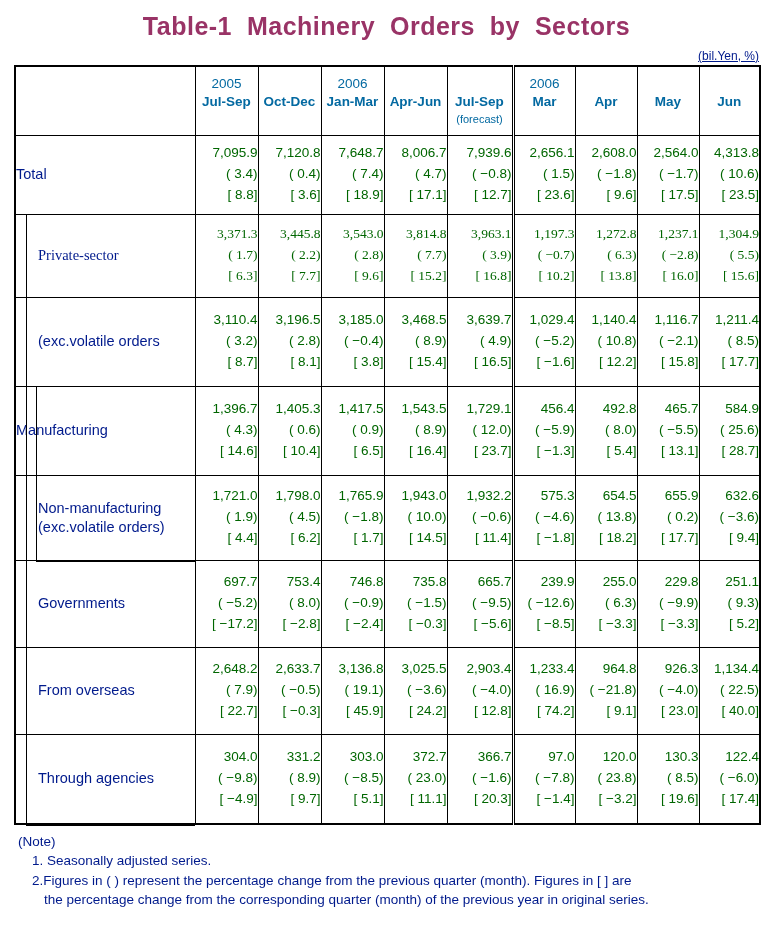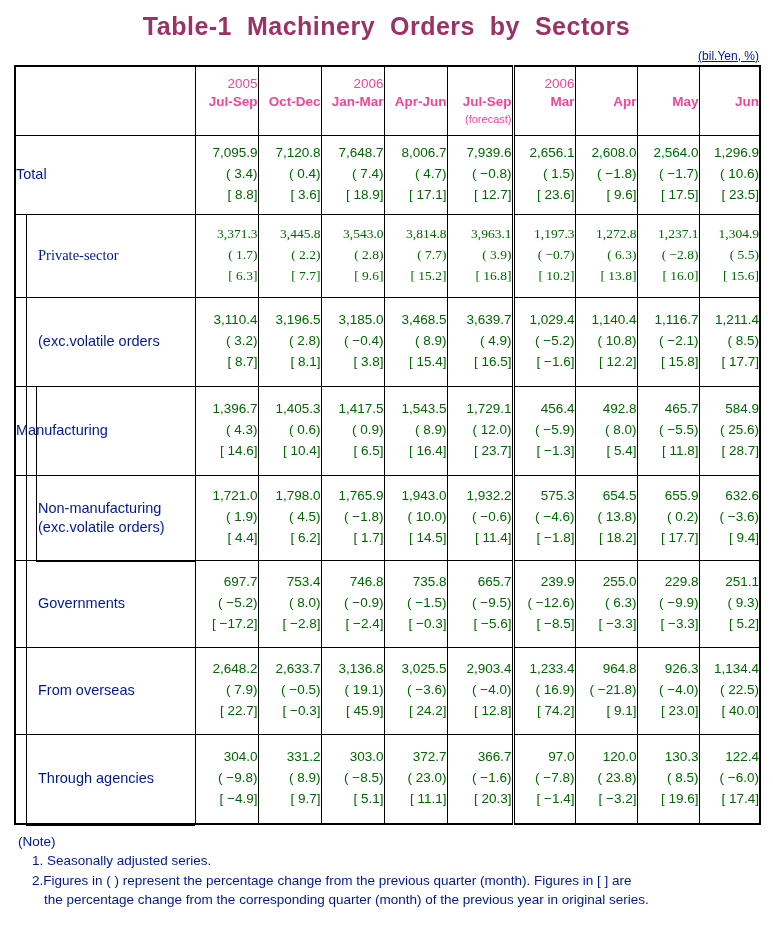--- a/index.html
+++ b/index.html
@@ -68,23 +68,23 @@
   }
 
   
   .grp-left {
     border-left: 3px double #000000 !important;
   }
 
   
   .hdr {
     height: 68px;
-    text-align: right;
+    text-align: center;
     font-size: 13.5px;
-    color: #ec4899;
+    color: #0369a1;
     line-height: 1.25;
     padding: 4px 2px 3px 2px;
     box-sizing: border-box;
   }
   .hdr .yr {
     display: block;
     height: 17px;
     line-height: 17px;
   }
   .hdr .per {
@@ -263,21 +263,21 @@
               <span class="v">2,608.0</span>
               <span class="q">( −1.8)</span>
               <span class="y">[ 9.6]</span>
             </td>
             <td class="dcell">
               <span class="v">2,564.0</span>
               <span class="q">( −1.7)</span>
               <span class="y">[ 17.5]</span>
             </td>
             <td class="dcell">
-              <span class="v">1,296.9</span>
+              <span class="v">4,313.8</span>
               <span class="q">( 10.6)</span>
               <span class="y">[ 23.5]</span>
             </td>
           </tr>
           <tr class="r-priv">
             <td class="rlabel">
               <span class="l2">Private-sector</span>
             </td>
             <td class="dcell">
               <span class="v">3,371.3</span>
@@ -410,21 +410,21 @@
               <span class="y">[ −1.3]</span>
             </td>
             <td class="dcell">
               <span class="v">492.8</span>
               <span class="q">( 8.0)</span>
               <span class="y">[ 5.4]</span>
             </td>
             <td class="dcell">
               <span class="v">465.7</span>
               <span class="q">( −5.5)</span>
-              <span class="y">[ 11.8]</span>
+              <span class="y">[ 13.1]</span>
             </td>
             <td class="dcell">
               <span class="v">584.9</span>
               <span class="q">( 25.6)</span>
               <span class="y">[ 28.7]</span>
             </td>
           </tr>
           <tr class="r-nonm">
             <td class="rlabel">
               <span class="l3b">Non-manufacturing</span>

